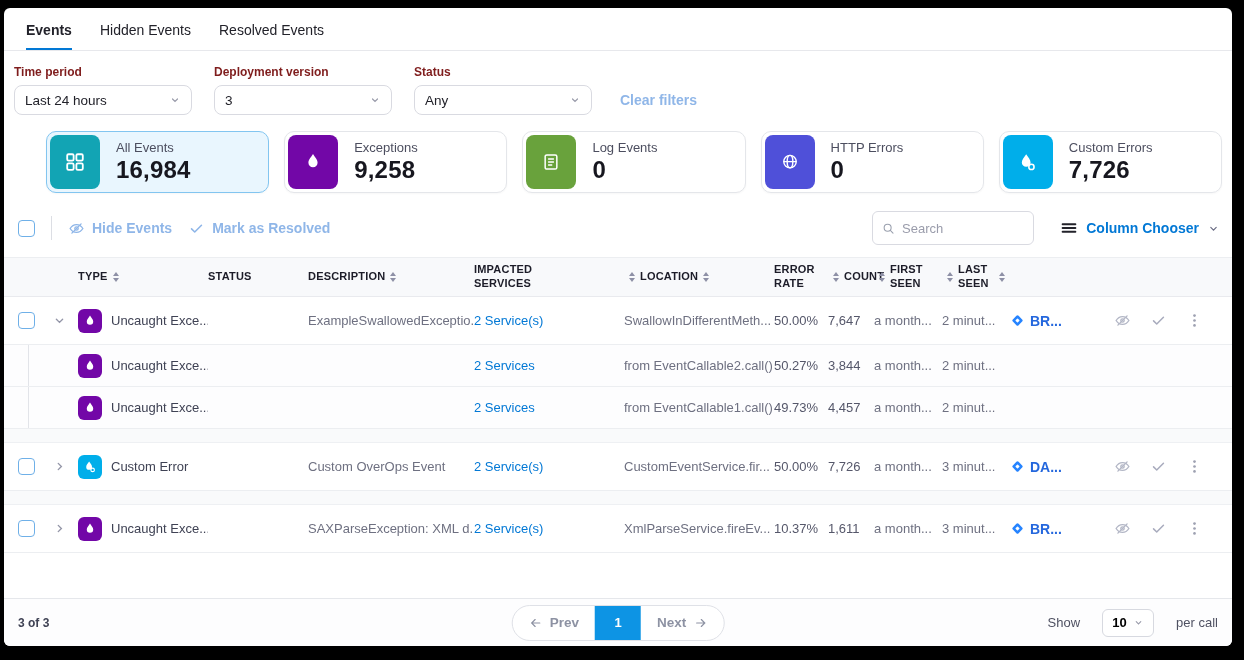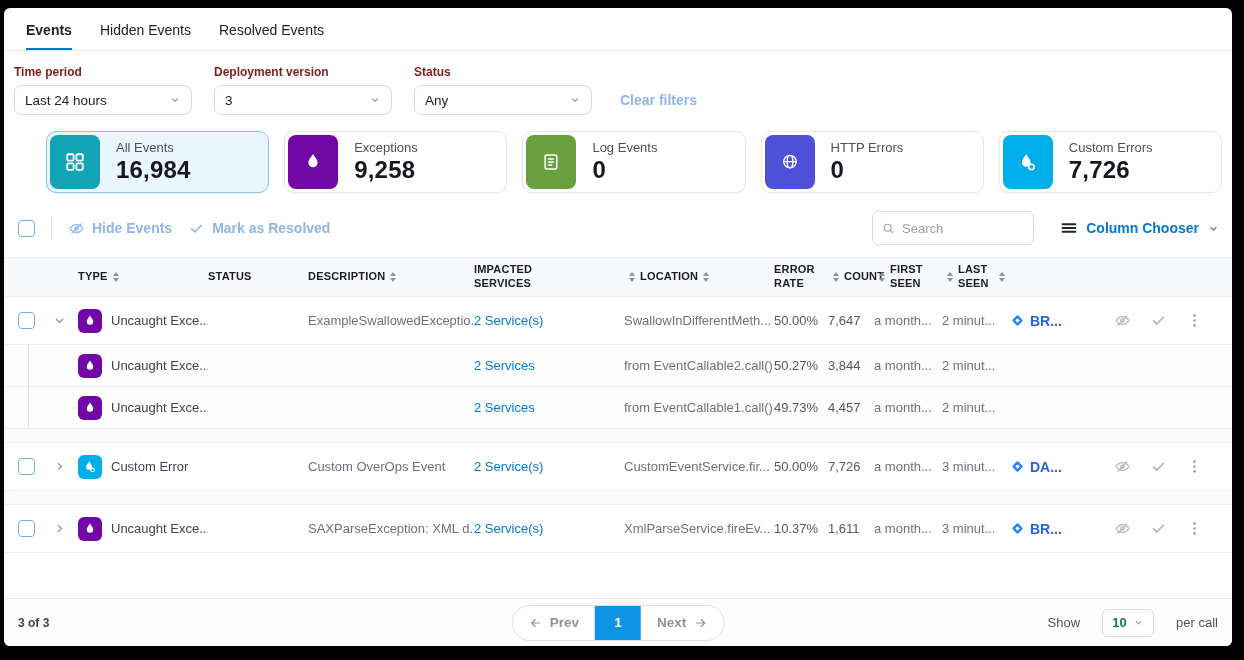--- a/index.html
+++ b/index.html
@@ -70,21 +70,21 @@
   .actions .kebab { color:#9ea1b1; }
 
   
   .spacer { flex:1; }
   .tfoot { border-top:1px solid #e5e7eb; background:#fdfdfe; height:48px; display:flex; align-items:center; padding:0 14px; position:relative; }
   .range { font-size:12px; font-weight:700; color:#3f4254; }
   .pager { position:absolute; left:50%; top:50%; transform:translate(-50%,-50%); display:flex; border:1px solid #dfe1e7; border-radius:20px; background:#fff; height:36px; overflow:hidden; align-items:stretch; }
   .pager .pbtn { display:flex; align-items:center; gap:7px; padding:0 16px; font-size:13.5px; font-weight:600; color:#8d92a3; cursor:pointer; }
   .pager .pcur { width:46px; display:flex; align-items:center; justify-content:center; background:#0d94e4; color:#fff; font-size:13px; font-weight:700; cursor:pointer; }
   .ppright { margin-left:auto; display:flex; align-items:center; gap:22px; font-size:13px; color:#4f5162; }
-  .psize { width:52px; height:28px; border:1px solid #d7d9e0; border-radius:6px; background:#fff; display:flex; align-items:center; justify-content:center; gap:6px; font-size:13px; font-weight:700; color:#15803d; cursor:pointer; }
+  .psize { width:52px; height:28px; border:1px solid #d7d9e0; border-radius:6px; background:#fff; display:flex; align-items:center; justify-content:center; gap:6px; font-size:13px; font-weight:700; color:#000000; cursor:pointer; }
   .psize .chev { color:#9a9cab; }
 </style>
 </head>
 <body>
 
 <div class="panel">
 
   <div class="tabs">
     <div class="tab active">Events</div>
     <div class="tab">Hidden Events</div>

